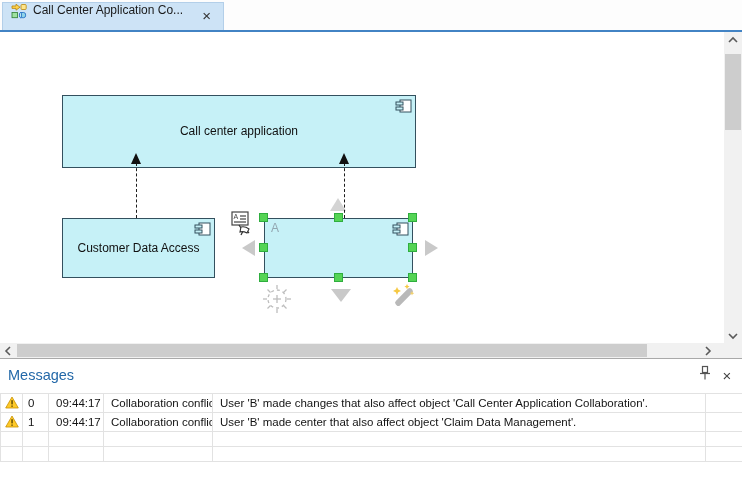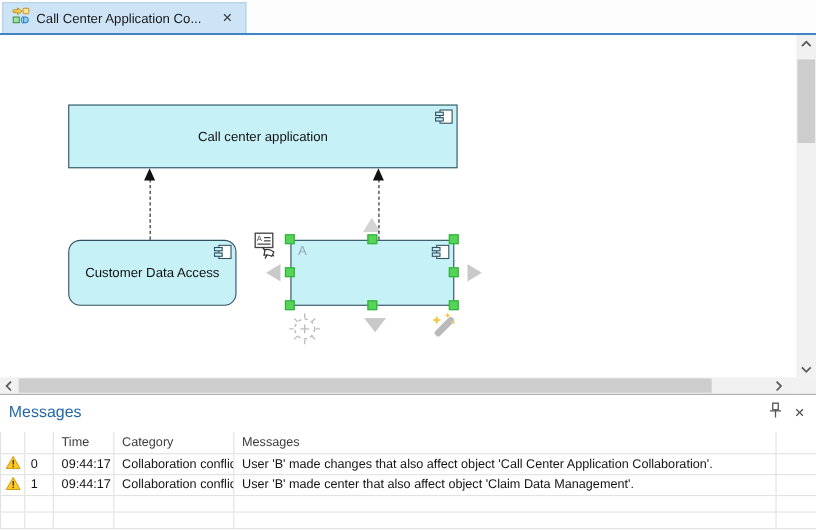--- a/index.html
+++ b/index.html
@@ -8,36 +8,36 @@
     position:relative; width:742px; height:482px; overflow:hidden;
     font-family:"Liberation Sans", sans-serif; background:#fff;
     -webkit-font-smoothing:antialiased;
   }
 
   
   .tabbar { position:absolute; left:0; top:0; width:742px; height:30px; background:#fdfdfd; }
   .tab {
     position:absolute; left:2px; top:2px; width:222px; height:28px;
     background:#cde3f6; border:1px solid #b3cfe9; border-bottom:none;
-    display:flex; align-items:center; padding:0 8px; gap:6px;
+    display:flex; padding:0 8px; gap:6px;
   }
   .tab-title { font-size:12px; color:#1a1a1a; white-space:nowrap; overflow:hidden; flex:1; }
   .tab-close { font-size:15px; color:#333; line-height:26px; padding:0 4px; cursor:default; }
   .accent-line { position:absolute; left:0; top:30px; width:742px; height:2px; background:#4283c4; }
 
   
   .canvas { position:absolute; left:0; top:32px; width:724px; height:311px; background:#fff; overflow:hidden; }
 
   .node {
     position:absolute; background:#c6f1f7; border:1.5px solid #33505e;
     display:flex; align-items:center; justify-content:center; text-align:center;
     font-size:12px; color:#111; line-height:15px;
   }
-  .node-callcenter { left:62px; top:63px;  width:354px; height:58px; }
-  .node-customer   { left:62px; top:186px; width:153px; height:60px;border-radius:11px; }
+  .node-callcenter { left:62px; top:63px;  width:354px; height:73px; }
+  .node-customer   { left:62px; top:186px; width:153px; height:60px; }
   .node-claim      { left:264px; top:186px; width:149px; height:60px; }
   .node .comp-icon { position:absolute; right:3px; top:3px; }
   .lock-badge { position:absolute; left:6px; top:2px; font-size:12px; color:#93a7b1; }
 
   .edge-line { position:absolute; width:0; border-left:1.4px dashed #1c1c1c; }
   .edge-head { position:absolute; width:0; height:0;
     border-left:5.5px solid transparent; border-right:5.5px solid transparent;
     border-bottom:11px solid #111; }
 
   .handle { position:absolute; width:9px; height:9px; background:#55d455; border:1px solid #2fae3f; }
@@ -242,28 +242,20 @@
     <table class="msg-table">
       <colgroup>
         <col style="width:22px">
           <col style="width:26px">
           <col style="width:55px">
         <col style="width:109px">
           <col style="width:493px">
           <col style="width:37px">
       </colgroup>
       <tbody>
-          <tr>
-        <th class="c-icon"></th>
-        <th class="c-num"></th>
-        <th>Time</th>
-        <th>Category</th>
-        <th>Messages</th>
-        <th></th>
-      </tr>
       <tr class="data-row">
         <td class="c-icon">
           <svg width="14" height="13" viewBox="0 0 14 13">
             <polygon points="7,1 13.3,12 0.7,12" fill="#ffca28" stroke="#c79100" stroke-width="0.8"></polygon>
             <rect x="6.4" y="4.2" width="1.3" height="4.2" fill="#4a3b00"></rect>
             <rect x="6.4" y="9.5" width="1.3" height="1.3" fill="#4a3b00"></rect>
           </svg>
         </td>
         <td class="c-num">0</td>
         <td>09:44:17</td>

